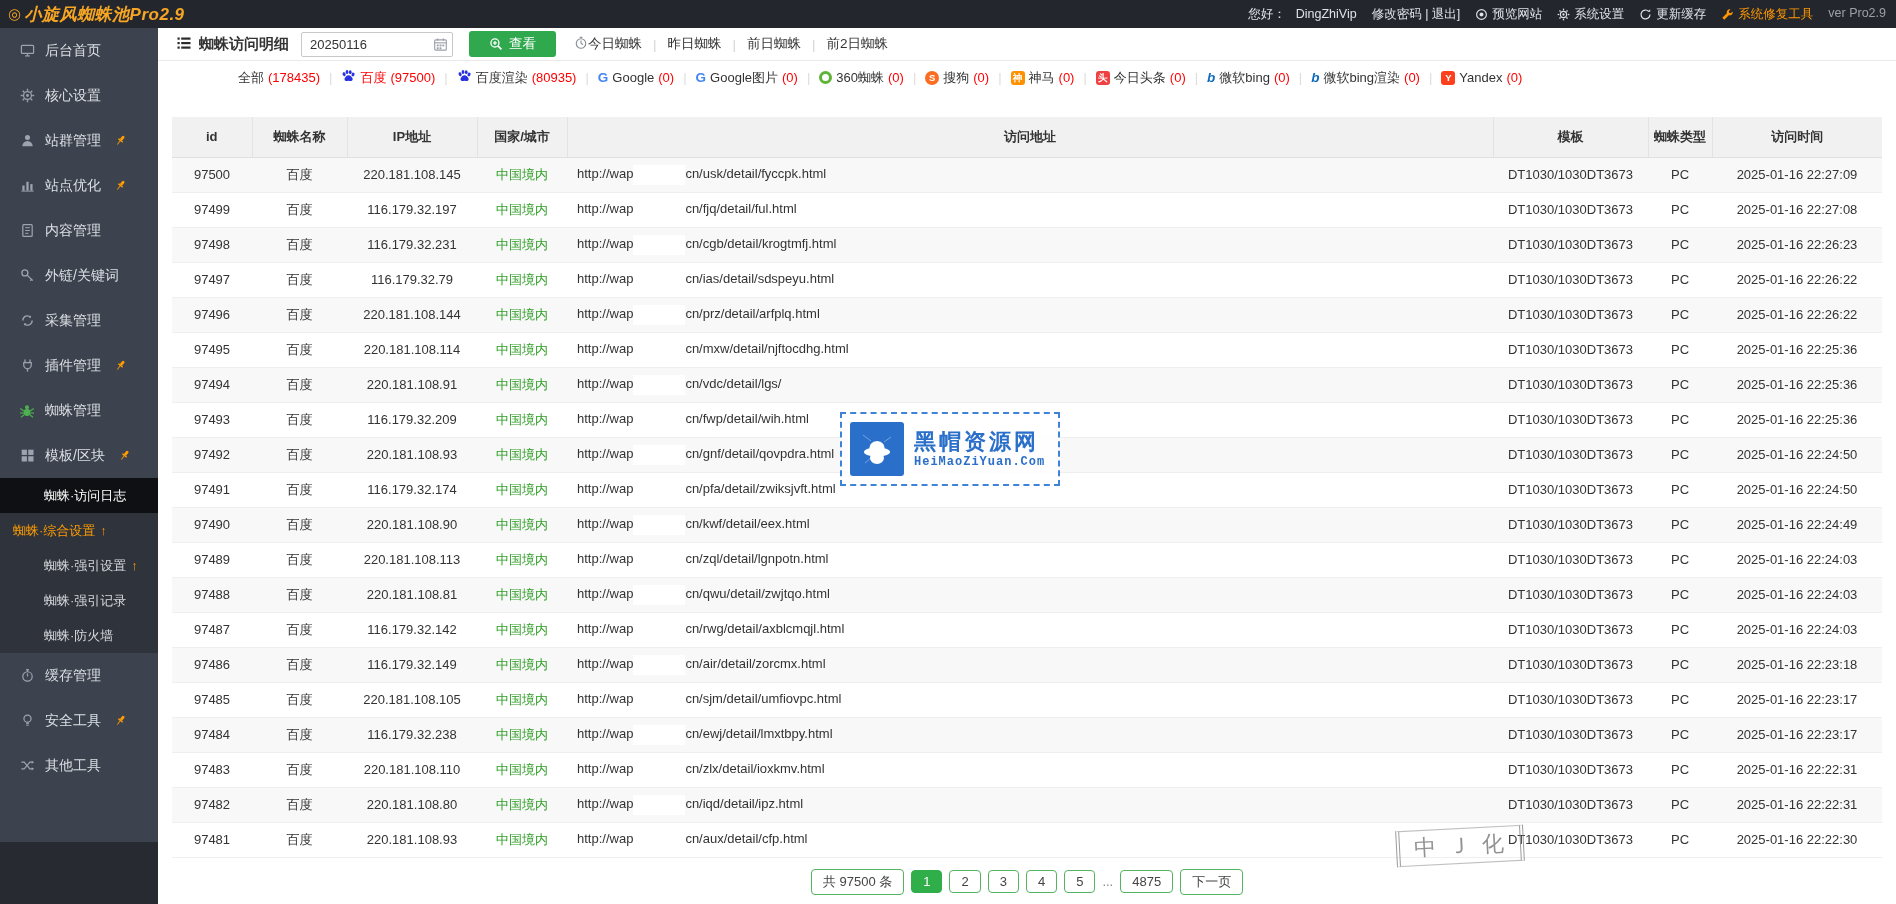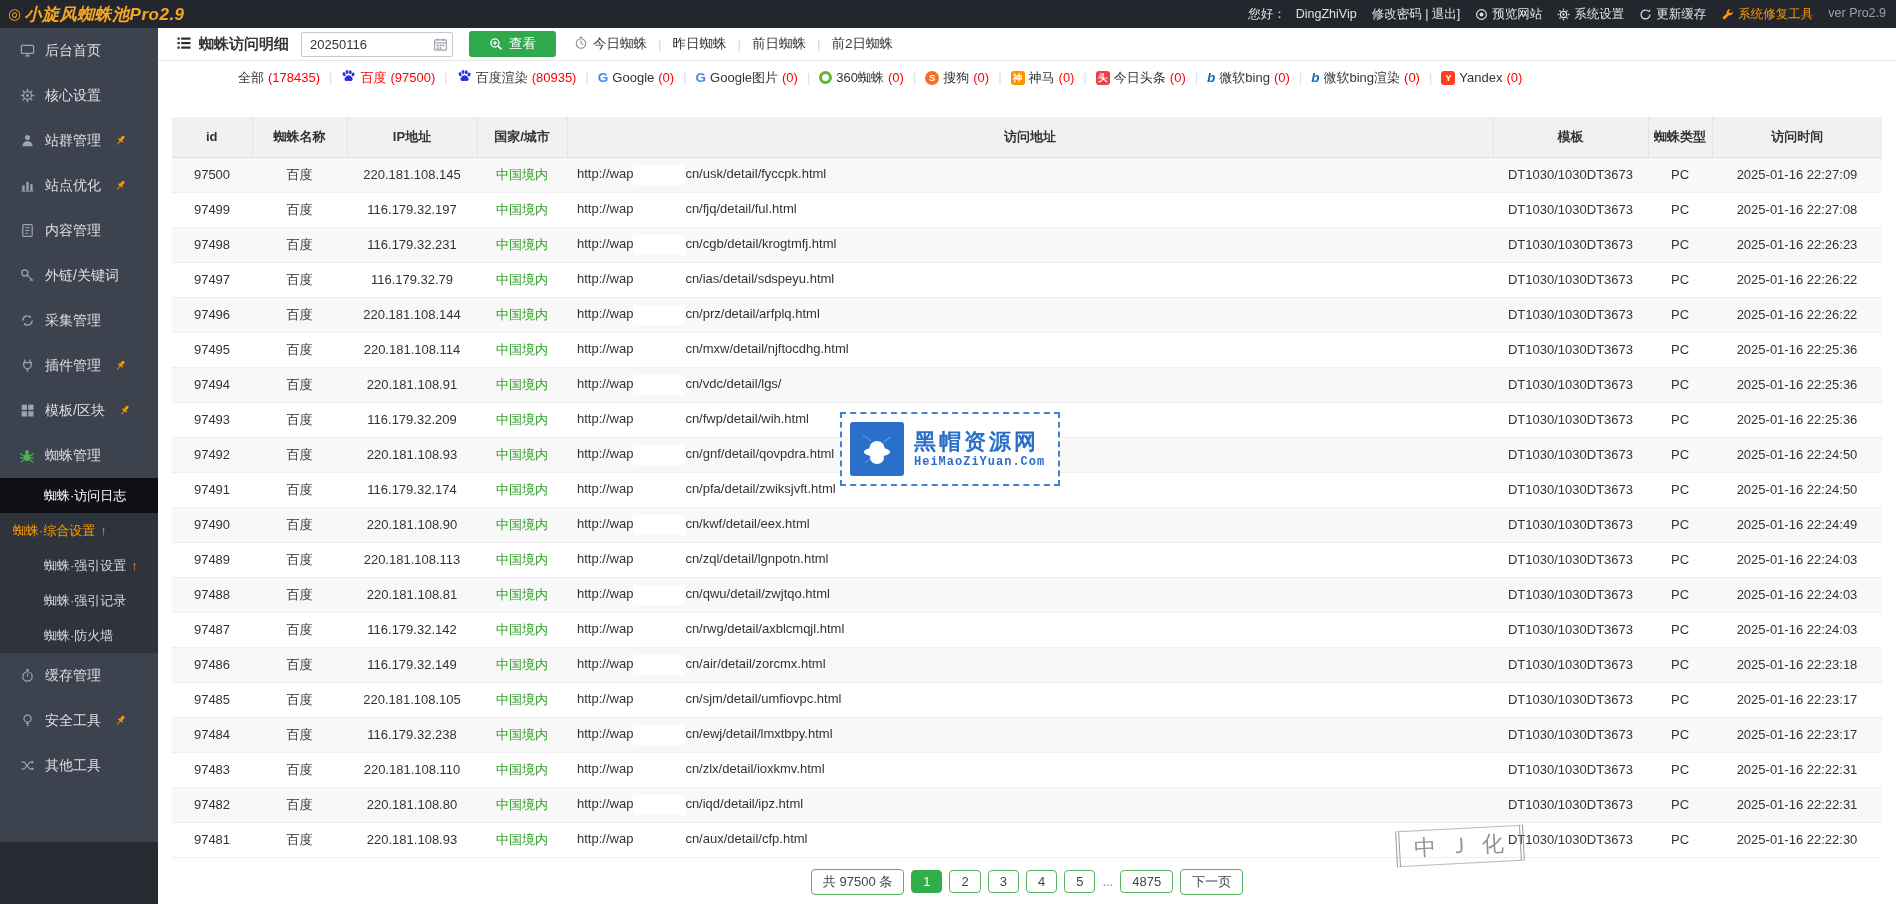--- a/index.html
+++ b/index.html
@@ -31,21 +31,21 @@
   
   .main { position:absolute; top:28px; left:158px; right:0; bottom:0; background:#fff; }
 
   .toolbar { height:33px; display:flex; align-items:center; padding-left:18px; gap:12px; border-bottom:1px solid #eaeaea; }
   .tb-title { display:flex; align-items:center; gap:7px; font-size:15px; font-weight:bold; color:#333; }
   .date-wrap { position:relative; }
   .date-input { width:152px; height:25px; border:1px solid #c8c8c8; border-radius:2px; font-size:13px; padding:0 26px 0 8px; color:#333; font-family:inherit; }
   .date-wrap .cal { position:absolute; right:5px; top:5px; }
   .btn-view { height:26px; background:#2fa84e; border:none; border-radius:3px; color:#fff; font-size:13.5px; padding:0 20px; display:flex; align-items:center; gap:6px; cursor:pointer; margin-left:4px; font-family:inherit; }
   .quick-links { display:flex; align-items:center; font-size:13.5px; color:#333; margin-left:6px; }
-  .quick-links .ql { display:flex; align-items:center; gap:5px; cursor:pointer; }
+  .quick-links .ql { display:flex; align-items:center; cursor:pointer; }
   .quick-sep { color:#d5d5d5; margin:0 11px; }
 
   .filter-bar { height:33px; display:flex; align-items:center; padding-left:34px; font-size:13px; flex-wrap:nowrap;margin-left:46px; }
   .filter-item { display:inline-flex; align-items:center; gap:4px; cursor:pointer; white-space:nowrap; }
   .filter-label { color:#333; }
   .filter-item.selected .filter-label { color:#f00; }
   .filter-count { color:#f00; }
   .filter-sep { color:#dcdcdc; margin:0 9px; }
   .fbadge { display:inline-block; min-width:14px; height:14px; line-height:14px; border-radius:3px; color:#fff; font-size:9.5px; text-align:center; font-weight:bold; padding:0 1px; }
   .sogou { background:#fb6d21; border-radius:50%; width:14px; }
@@ -258,54 +258,54 @@
             <g transform="rotate(38 8 8)" fill="#ff9c00">
               <rect x="6.3" y="1.2" width="3.4" height="6.2" rx="1.4"></rect>
               <rect x="4.5" y="7" width="7" height="1.8" rx="0.9"></rect>
               <rect x="7.5" y="8.8" width="1" height="5.6"></rect>
             </g>
           </svg>
         </span>
       </div>
       <div class="side-item">
         <span class="icon">
-          <svg width="15" height="15" viewBox="0 0 16 16">
-            <rect x="1.8" y="1.8" width="5.6" height="5.6" fill="#9da4b0"></rect>
-            <rect x="8.8" y="1.8" width="5.6" height="5.6" fill="#9da4b0"></rect>
-            <rect x="1.8" y="8.8" width="5.6" height="5.6" fill="#9da4b0"></rect>
-            <rect x="8.8" y="8.8" width="5.6" height="5.6" fill="#9da4b0"></rect>
-          </svg>
-        </span>
-        <span>模板/区块</span>
-        <span class="pin">
-          <svg width="13" height="13" viewBox="0 0 16 16">
-            <g transform="rotate(38 8 8)" fill="#ff9c00">
-              <rect x="6.3" y="1.2" width="3.4" height="6.2" rx="1.4"></rect>
-              <rect x="4.5" y="7" width="7" height="1.8" rx="0.9"></rect>
-              <rect x="7.5" y="8.8" width="1" height="5.6"></rect>
-            </g>
-          </svg>
-        </span>
-      </div>
-      <div class="side-item">
-        <span class="icon">
           <svg width="16" height="16" viewBox="0 0 16 16">
             <circle cx="8" cy="9.5" r="3.4" fill="#4db14f"></circle>
             <circle cx="8" cy="4.3" r="2" fill="#4db14f"></circle>
             <g stroke="#4db14f" stroke-width="1.1">
               <line x1="4.9" y1="8" x2="1.2" y2="5.5"></line>
               <line x1="4.8" y1="10" x2="1" y2="10"></line>
               <line x1="5.2" y1="11.8" x2="2" y2="14.2"></line>
               <line x1="11.1" y1="8" x2="14.8" y2="5.5"></line>
               <line x1="11.2" y1="10" x2="15" y2="10"></line>
               <line x1="10.8" y1="11.8" x2="14" y2="14.2"></line>
             </g>
           </svg>
         </span>
         <span>蜘蛛管理</span>
+      </div>
+      <div class="side-item">
+        <span class="icon">
+          <svg width="15" height="15" viewBox="0 0 16 16">
+            <rect x="1.8" y="1.8" width="5.6" height="5.6" fill="#9da4b0"></rect>
+            <rect x="8.8" y="1.8" width="5.6" height="5.6" fill="#9da4b0"></rect>
+            <rect x="1.8" y="8.8" width="5.6" height="5.6" fill="#9da4b0"></rect>
+            <rect x="8.8" y="8.8" width="5.6" height="5.6" fill="#9da4b0"></rect>
+          </svg>
+        </span>
+        <span>模板/区块</span>
+        <span class="pin">
+          <svg width="13" height="13" viewBox="0 0 16 16">
+            <g transform="rotate(38 8 8)" fill="#ff9c00">
+              <rect x="6.3" y="1.2" width="3.4" height="6.2" rx="1.4"></rect>
+              <rect x="4.5" y="7" width="7" height="1.8" rx="0.9"></rect>
+              <rect x="7.5" y="8.8" width="1" height="5.6"></rect>
+            </g>
+          </svg>
+        </span>
       </div>
       <div class="submenu">
         <div class="submenu-item active"><span>蜘蛛·访问日志</span></div>
         <div class="submenu-item orange"><span>蜘蛛·综合设置</span><span class="up-arrow">↑</span></div>
         <div class="submenu-item"><span>蜘蛛·强引设置</span><span class="up-arrow">↑</span></div>
         <div class="submenu-item"><span>蜘蛛·强引记录</span></div>
         <div class="submenu-item"><span>蜘蛛·防火墙</span></div>
       </div>
       <div class="side-item">
         <span class="icon">

